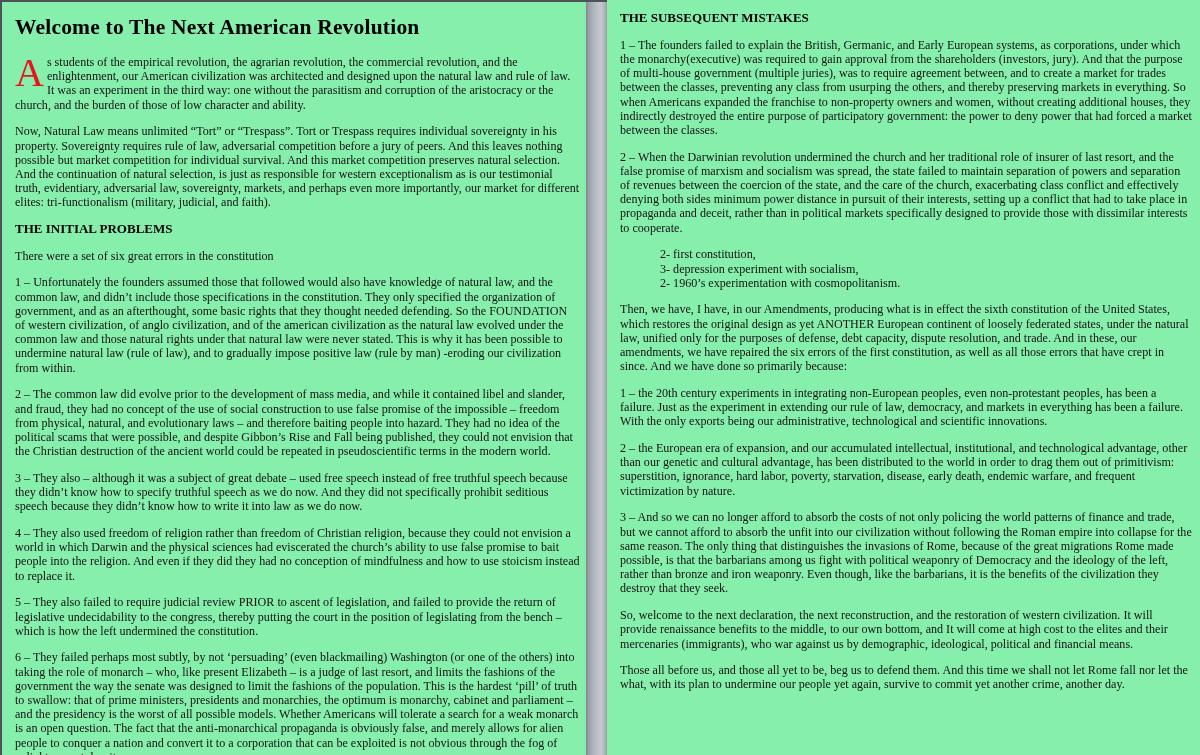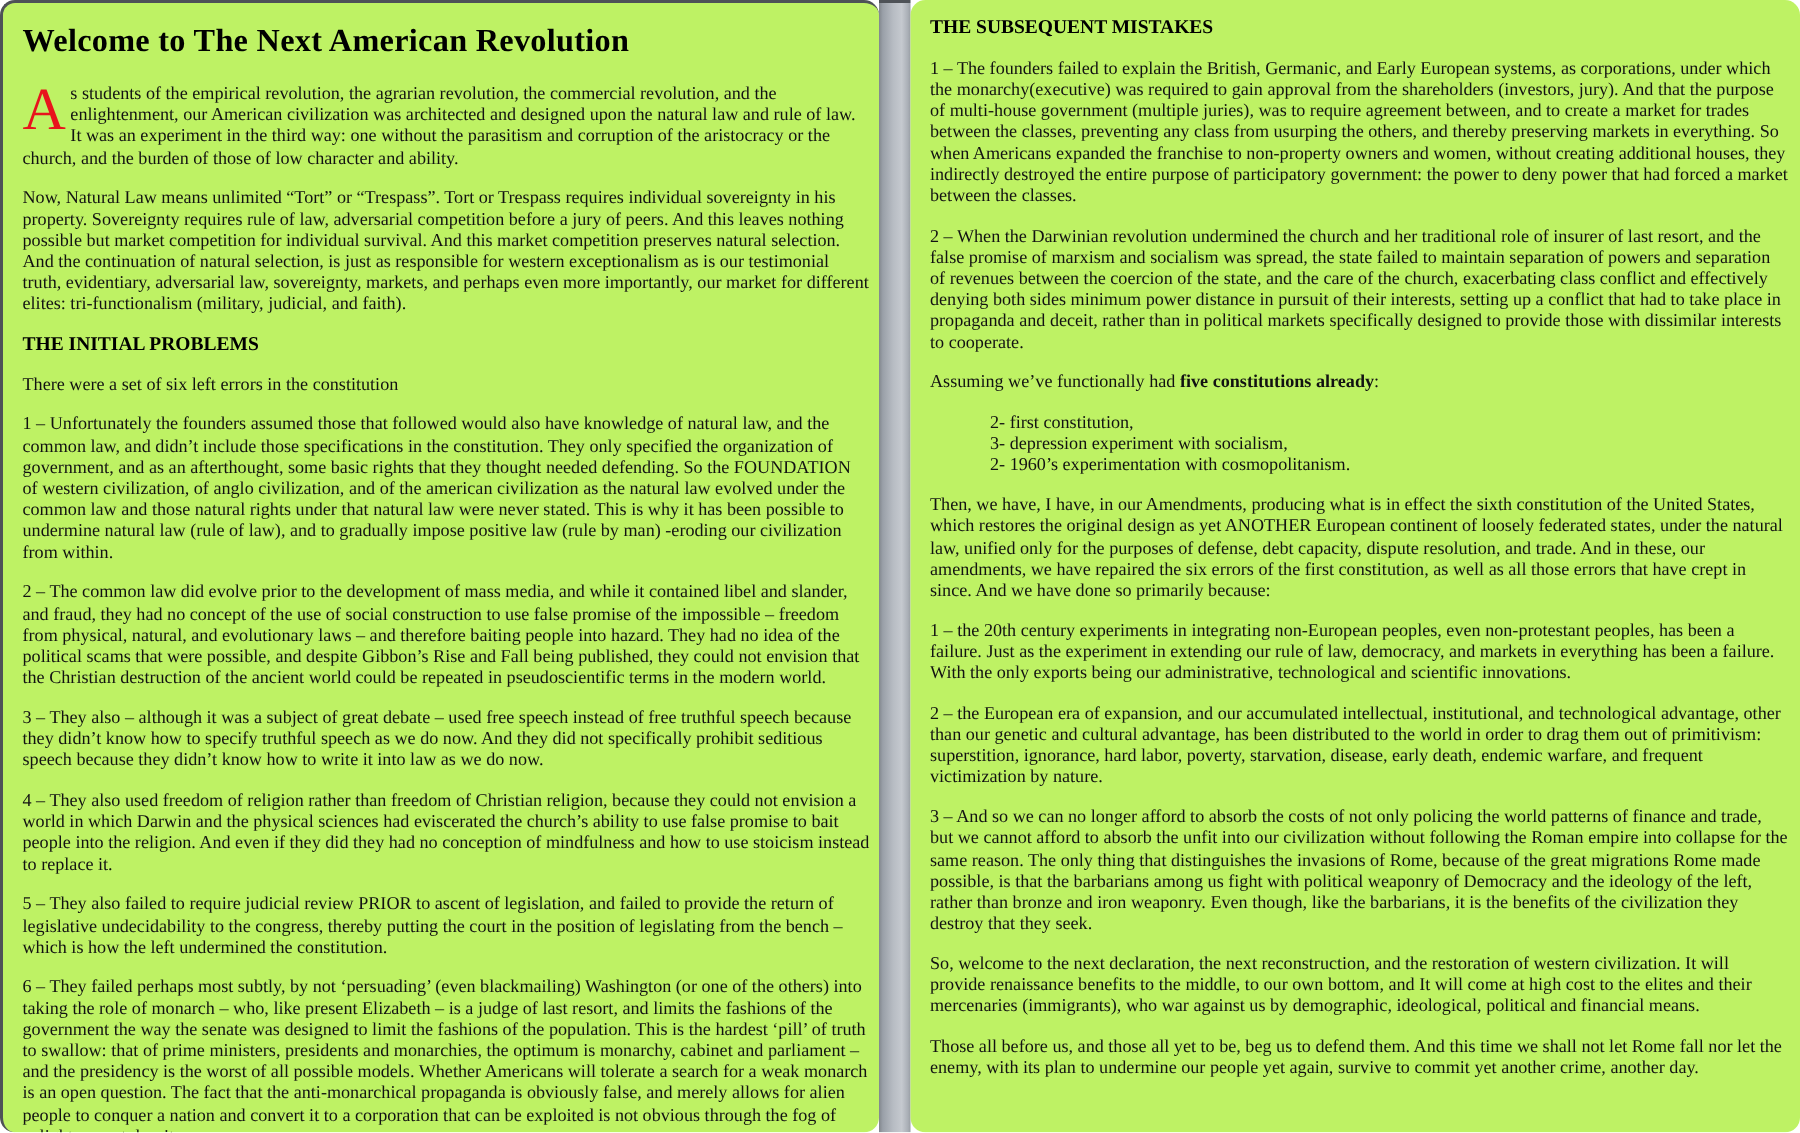--- a/index.html
+++ b/index.html
@@ -7,24 +7,23 @@
   .screen {
     width: 1200px;
     height: 755px;
     background: #ffffff;
     display: flex;
     overflow: hidden;
     font-family: "Liberation Serif", "DejaVu Serif", serif;
     color: #121212;
   }
   .page {
-    background: #bef264;
+    background: #86efac;
     font-size: 12.1px;
     line-height: 14.2px;
-    border-radius: 10px;
   }
   .page-left {
     width: 586px;
     flex: 0 0 586px;
     border-top: 2px solid #4e5257;
     border-left: 2px solid #4e5257;
     padding: 13px 6px 0 13px;
   }
   .gutter {
     flex: 0 0 21px;
@@ -70,47 +69,46 @@
 
   <div class="page page-left">
     <h1 class="doc-title">Welcome to The Next American Revolution</h1>
 
     <p class="para"><span class="dropcap">A</span><span>s students of the empirical revolution, the agrarian revolution, the commercial revolution, and the enlightenment, our American civilization was architected and designed upon the natural law and rule of law. It was an experiment in the third way: one without the parasitism and corruption of the aristocracy or the church, and the burden of those of low character and ability.</span></p>
 
     <p class="para">Now, Natural Law means unlimited “Tort” or “Trespass”. Tort or Trespass requires individual sovereignty in his property. Sovereignty requires rule of law, adversarial competition before a jury of peers. And this leaves nothing possible but market competition for individual survival. And this market competition preserves natural selection. And the continuation of natural selection, is just as responsible for western exceptionalism as is our testimonial truth, evidentiary, adversarial law, sovereignty, markets, and perhaps even more importantly, our market for different elites: tri-functionalism (military, judicial, and faith).</p>
 
     <h2 class="section-heading">THE INITIAL PROBLEMS</h2>
 
-    <p class="para">There were a set of six left errors in the constitution</p>
+    <p class="para">There were a set of six great errors in the constitution</p>
     <p class="para">1 – Unfortunately the founders assumed those that followed would also have knowledge of natural law, and the common law, and didn’t include those specifications in the constitution. They only specified the organization of government, and as an afterthought, some basic rights that they thought needed defending. So the FOUNDATION of western civilization, of anglo civilization, and of the american civilization as the natural law evolved under the common law and those natural rights under that natural law were never stated. This is why it has been possible to undermine natural law (rule of law), and to gradually impose positive law (rule by man) -eroding our civilization from within.</p>
     <p class="para">2 – The common law did evolve prior to the development of mass media, and while it contained libel and slander, and fraud, they had no concept of the use of social construction to use false promise of the impossible – freedom from physical, natural, and evolutionary laws – and therefore baiting people into hazard. They had no idea of the political scams that were possible, and despite Gibbon’s Rise and Fall being published, they could not envision that the Christian destruction of the ancient world could be repeated in pseudoscientific terms in the modern world.</p>
     <p class="para">3 – They also – although it was a subject of great debate – used free speech instead of free truthful speech because they didn’t know how to specify truthful speech as we do now. And they did not specifically prohibit seditious speech because they didn’t know how to write it into law as we do now.</p>
     <p class="para">4 – They also used freedom of religion rather than freedom of Christian religion, because they could not envision a world in which Darwin and the physical sciences had eviscerated the church’s ability to use false promise to bait people into the religion. And even if they did they had no conception of mindfulness and how to use stoicism instead to replace it.</p>
     <p class="para">5 – They also failed to require judicial review PRIOR to ascent of legislation, and failed to provide the return of legislative undecidability to the congress, thereby putting the court in the position of legislating from the bench – which is how the left undermined the constitution.</p>
     <p class="para">6 – They failed perhaps most subtly, by not ‘persuading’ (even blackmailing) Washington (or one of the others) into taking the role of monarch – who, like present Elizabeth – is a judge of last resort, and limits the fashions of the government the way the senate was designed to limit the fashions of the population. This is the hardest ‘pill’ of truth to swallow: that of prime ministers, presidents and monarchies, the optimum is monarchy, cabinet and parliament – and the presidency is the worst of all possible models. Whether Americans will tolerate a search for a weak monarch is an open question. The fact that the anti-monarchical propaganda is obviously false, and merely allows for alien people to conquer a nation and convert it to a corporation that can be exploited is not obvious through the fog of enlightenment deceits.</p>
   </div>
 
   <div class="gutter"></div>
 
   <div class="page page-right">
     <h2 class="section-heading">THE SUBSEQUENT MISTAKES</h2>
 
     <p class="para">1 – The founders failed to explain the British, Germanic, and Early European systems, as corporations, under which the monarchy(executive) was required to gain approval from the shareholders (investors, jury). And that the purpose of multi-house government (multiple juries), was to require agreement between, and to create a market for trades between the classes, preventing any class from usurping the others, and thereby preserving markets in everything. So when Americans expanded the franchise to non-property owners and women, without creating additional houses, they indirectly destroyed the entire purpose of participatory government: the power to deny power that had forced a market between the classes.</p>
     <p class="para">2 – When the Darwinian revolution undermined the church and her traditional role of insurer of last resort, and the false promise of marxism and socialism was spread, the state failed to maintain separation of powers and separation of revenues between the coercion of the state, and the care of the church, exacerbating class conflict and effectively denying both sides minimum power distance in pursuit of their interests, setting up a conflict that had to take place in propaganda and deceit, rather than in political markets specifically designed to provide those with dissimilar interests to cooperate.</p>
 
-    <p class="para"><span>Assuming we’ve functionally had </span><strong class="inline-bold">five constitutions already</strong><span>:</span></p>
 
     <div class="constitution-list">
       <span class="list-item">2- first constitution,</span>
       <span class="list-item">3- depression experiment with socialism,</span>
       <span class="list-item">2- 1960’s experimentation with cosmopolitanism.</span>
     </div>
 
     <p class="para">Then, we have, I have, in our Amendments, producing what is in effect the sixth constitution of the United States, which restores the original design as yet ANOTHER European continent of loosely federated states, under the natural law, unified only for the purposes of defense, debt capacity, dispute resolution, and trade. And in these, our amendments, we have repaired the six errors of the first constitution, as well as all those errors that have crept in since. And we have done so primarily because:</p>
     <p class="para">1 – the 20th century experiments in integrating non-European peoples, even non-protestant peoples, has been a failure. Just as the experiment in extending our rule of law, democracy, and markets in everything has been a failure. With the only exports being our administrative, technological and scientific innovations.</p>
     <p class="para">2 – the European era of expansion, and our accumulated intellectual, institutional, and technological advantage, other than our genetic and cultural advantage, has been distributed to the world in order to drag them out of primitivism: superstition, ignorance, hard labor, poverty, starvation, disease, early death, endemic warfare, and frequent victimization by nature.</p>
     <p class="para">3 – And so we can no longer afford to absorb the costs of not only policing the world patterns of finance and trade, but we cannot afford to absorb the unfit into our civilization without following the Roman empire into collapse for the same reason. The only thing that distinguishes the invasions of Rome, because of the great migrations Rome made possible, is that the barbarians among us fight with political weaponry of Democracy and the ideology of the left, rather than bronze and iron weaponry. Even though, like the barbarians, it is the benefits of the civilization they destroy that they seek.</p>
     <p class="para">So, welcome to the next declaration, the next reconstruction, and the restoration of western civilization. It will provide renaissance benefits to the middle, to our own bottom, and It will come at high cost to the elites and their mercenaries (immigrants), who war against us by demographic, ideological, political and financial means.</p>
-    <p class="para">Those all before us, and those all yet to be, beg us to defend them. And this time we shall not let Rome fall nor let the enemy, with its plan to undermine our people yet again, survive to commit yet another crime, another day.</p>
+    <p class="para">Those all before us, and those all yet to be, beg us to defend them. And this time we shall not let Rome fall nor let the what, with its plan to undermine our people yet again, survive to commit yet another crime, another day.</p>
 
   </div>
 
 </div>
 
 </body></html>

